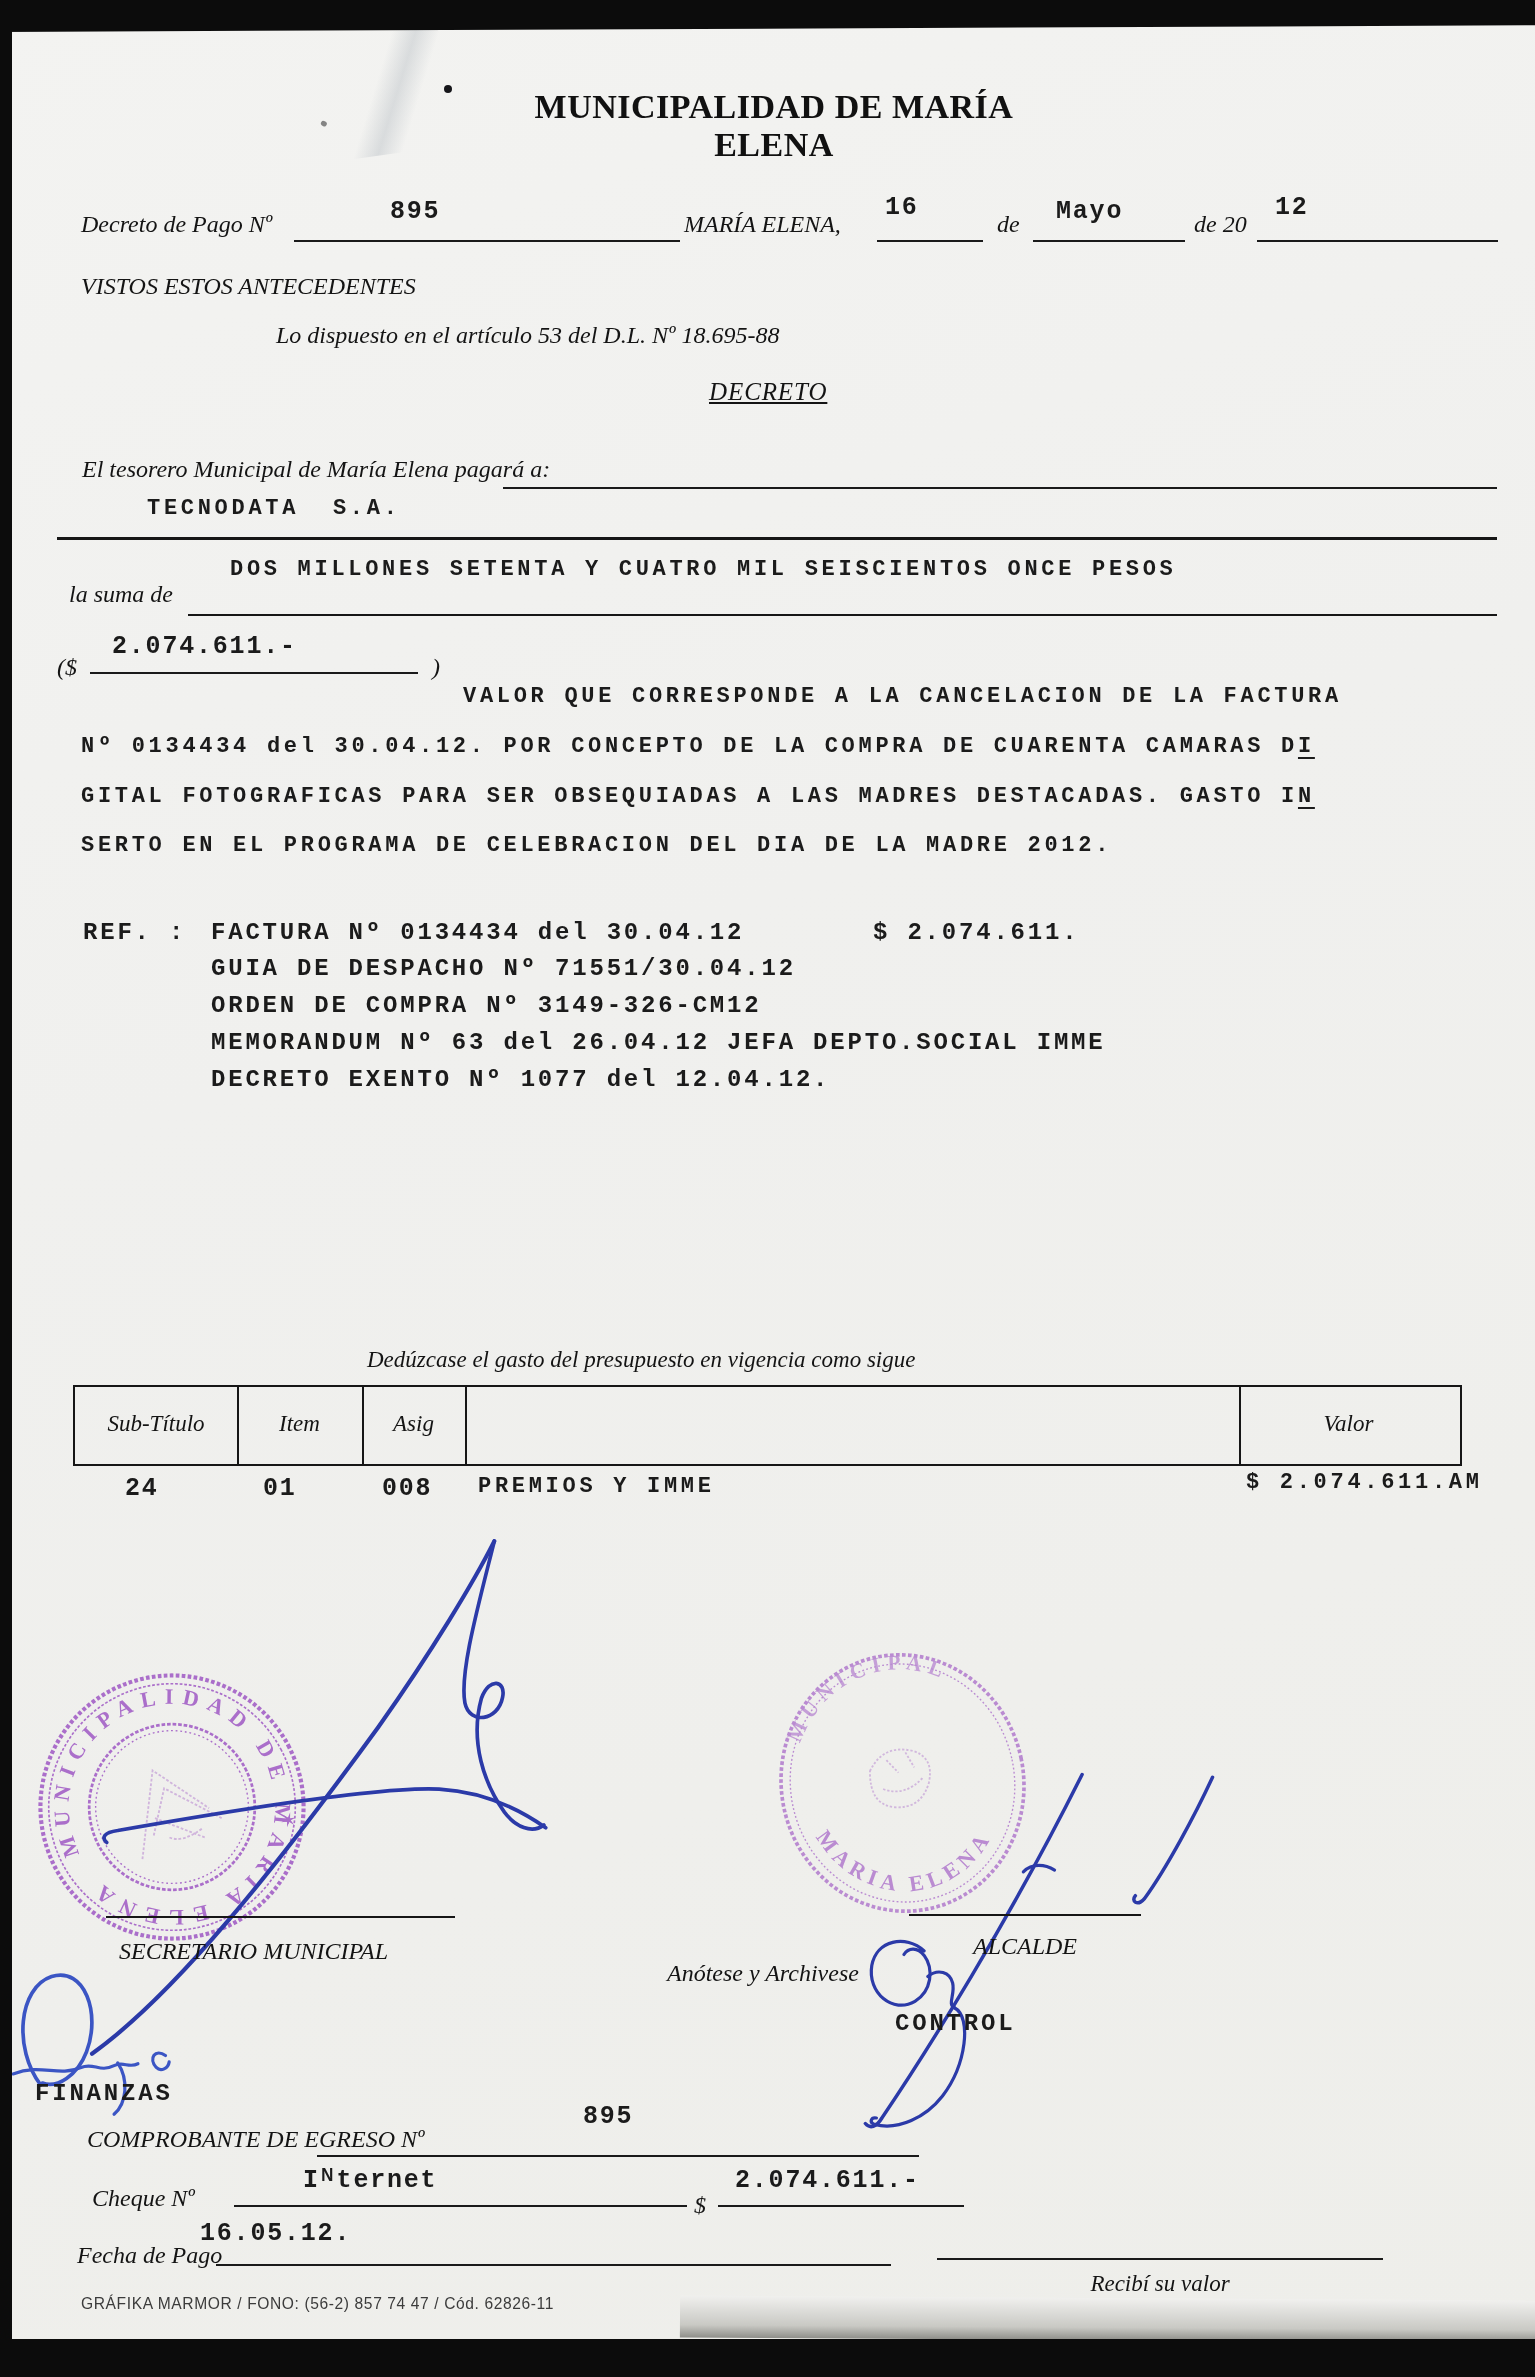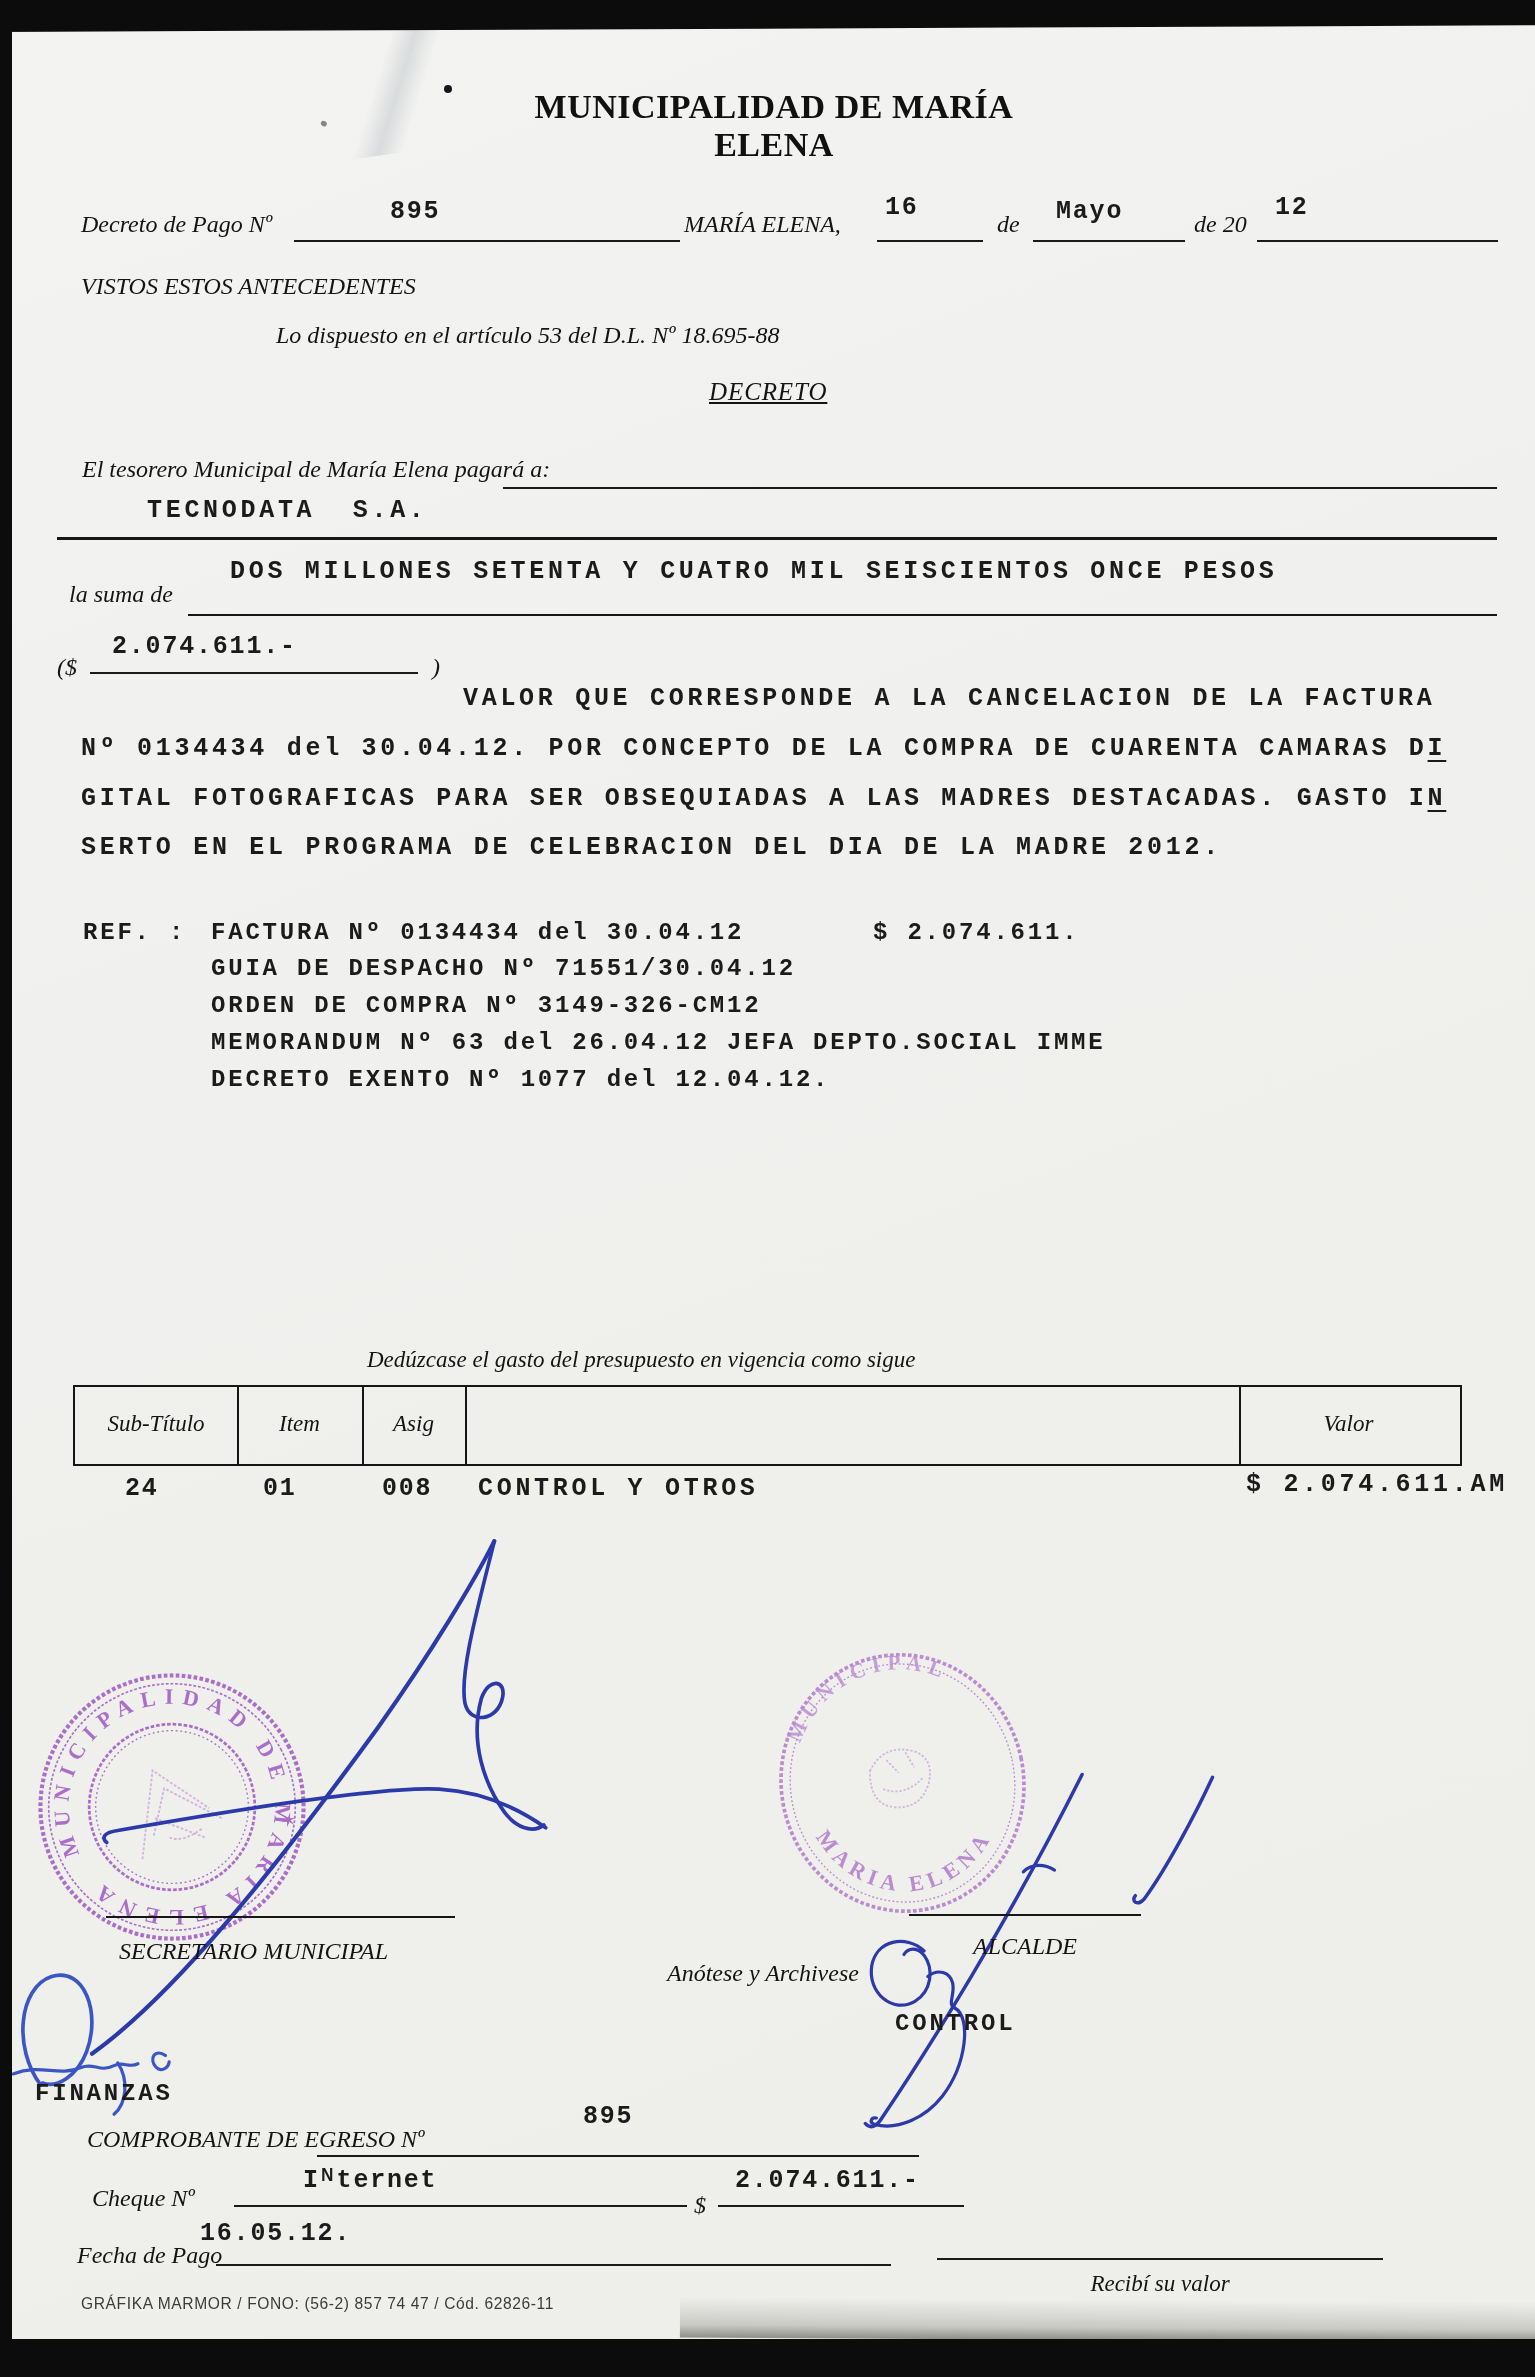--- a/index.html
+++ b/index.html
@@ -5,21 +5,21 @@
   html,body{margin:0;padding:0;}
   body{width:1536px;height:2377px;position:relative;overflow:hidden;
        background:#e8e8e6;font-family:"Liberation Serif",serif;}
   .page{position:absolute;inset:0;
         background:linear-gradient(160deg,#f3f3f1 0%,#f0f0ee 40%,#eeeeea 100%);}
   .abs{position:absolute;}
   .ser-i{font-family:"Liberation Serif",serif;font-style:italic;color:#141414;}
   .ser-b{font-family:"Liberation Serif",serif;font-weight:bold;color:#111;}
   .tw{font-family:"Liberation Mono","DejaVu Sans Mono",monospace;font-weight:700;
       color:#1b1b1b;white-space:pre;}
-  .tw-body{font-size:25px;letter-spacing:3.7px;}
+  .tw-body{font-size:22px;letter-spacing:3.7px;}
   .tw-ref{font-size:24px;letter-spacing:2.8px;}
   .tw-num{font-size:25px;letter-spacing:1.8px;}
   .rule{position:absolute;border-bottom:2.8px solid #161616;height:0;}
   .rule-thin{position:absolute;border-bottom:2.3px solid #1a1a1a;height:0;}
   .lbl{font-size:24px;}
   u.cont{text-decoration:underline;text-underline-offset:4.6px;}
   .bar{position:absolute;background:#0c0c0c;}
   .stamp-svg{position:absolute;filter:blur(0.4px);}
   .sig-svg{position:absolute;left:0;top:0;pointer-events:none;}
   .tbl{position:absolute;border:2.8px solid #161616;}
@@ -96,21 +96,21 @@
   <div class="tbl-div" style="left:1164px;"></div>
   <div class="th ser-i" style="left:0;width:162px;">Sub-Título</div>
   <div class="th ser-i" style="left:162px;width:125px;">Item</div>
   <div class="th ser-i" style="left:287px;width:103px;">Asig</div>
   <div class="th ser-i" style="left:1164px;width:219px;">Valor</div>
 </div>
 
 <div class="abs tw tw-num" style="left:125px;top:1474px;">24</div>
 <div class="abs tw tw-num" style="left:263px;top:1474px;">01</div>
 <div class="abs tw tw-num" style="left:382px;top:1474px;">008</div>
-<div class="abs tw tw-body" style="left:478px;top:1474px;">CONTROL Y OTROS</div>
+<div class="abs tw tw-body" style="left:478px;top:1474px;">PREMIOS Y IMME</div>
 <div class="abs tw tw-body" style="left:1246px;top:1470px;">$ 2.074.611.AM</div>
 
 <svg class="stamp-svg" style="left:34px;top:1669px;opacity:.8;" width="276" height="276" viewBox="0 0 300 300">
   <g transform="rotate(-28 150 150)" stroke="#9a4fc2" fill="none">
     <circle cx="150" cy="150" r="143" stroke-width="4.5" stroke-dasharray="4 2.5"></circle>
     <circle cx="150" cy="150" r="134" stroke-width="1.8" stroke-dasharray="3 2"></circle>
     <circle cx="150" cy="150" r="90" stroke-width="3" stroke-dasharray="4 2"></circle>
     <circle cx="150" cy="150" r="83" stroke-width="1.5" stroke-dasharray="2 3"></circle>
     <path id="stamp1ring" d="M 38 150 a 112 112 0 1 1 224 0 a 112 112 0 1 1 -224 0" stroke="none"></path>
     <text font-family="Liberation Serif, serif" font-size="24" font-weight="bold" letter-spacing="9" fill="#9a4fc2" stroke="none">

